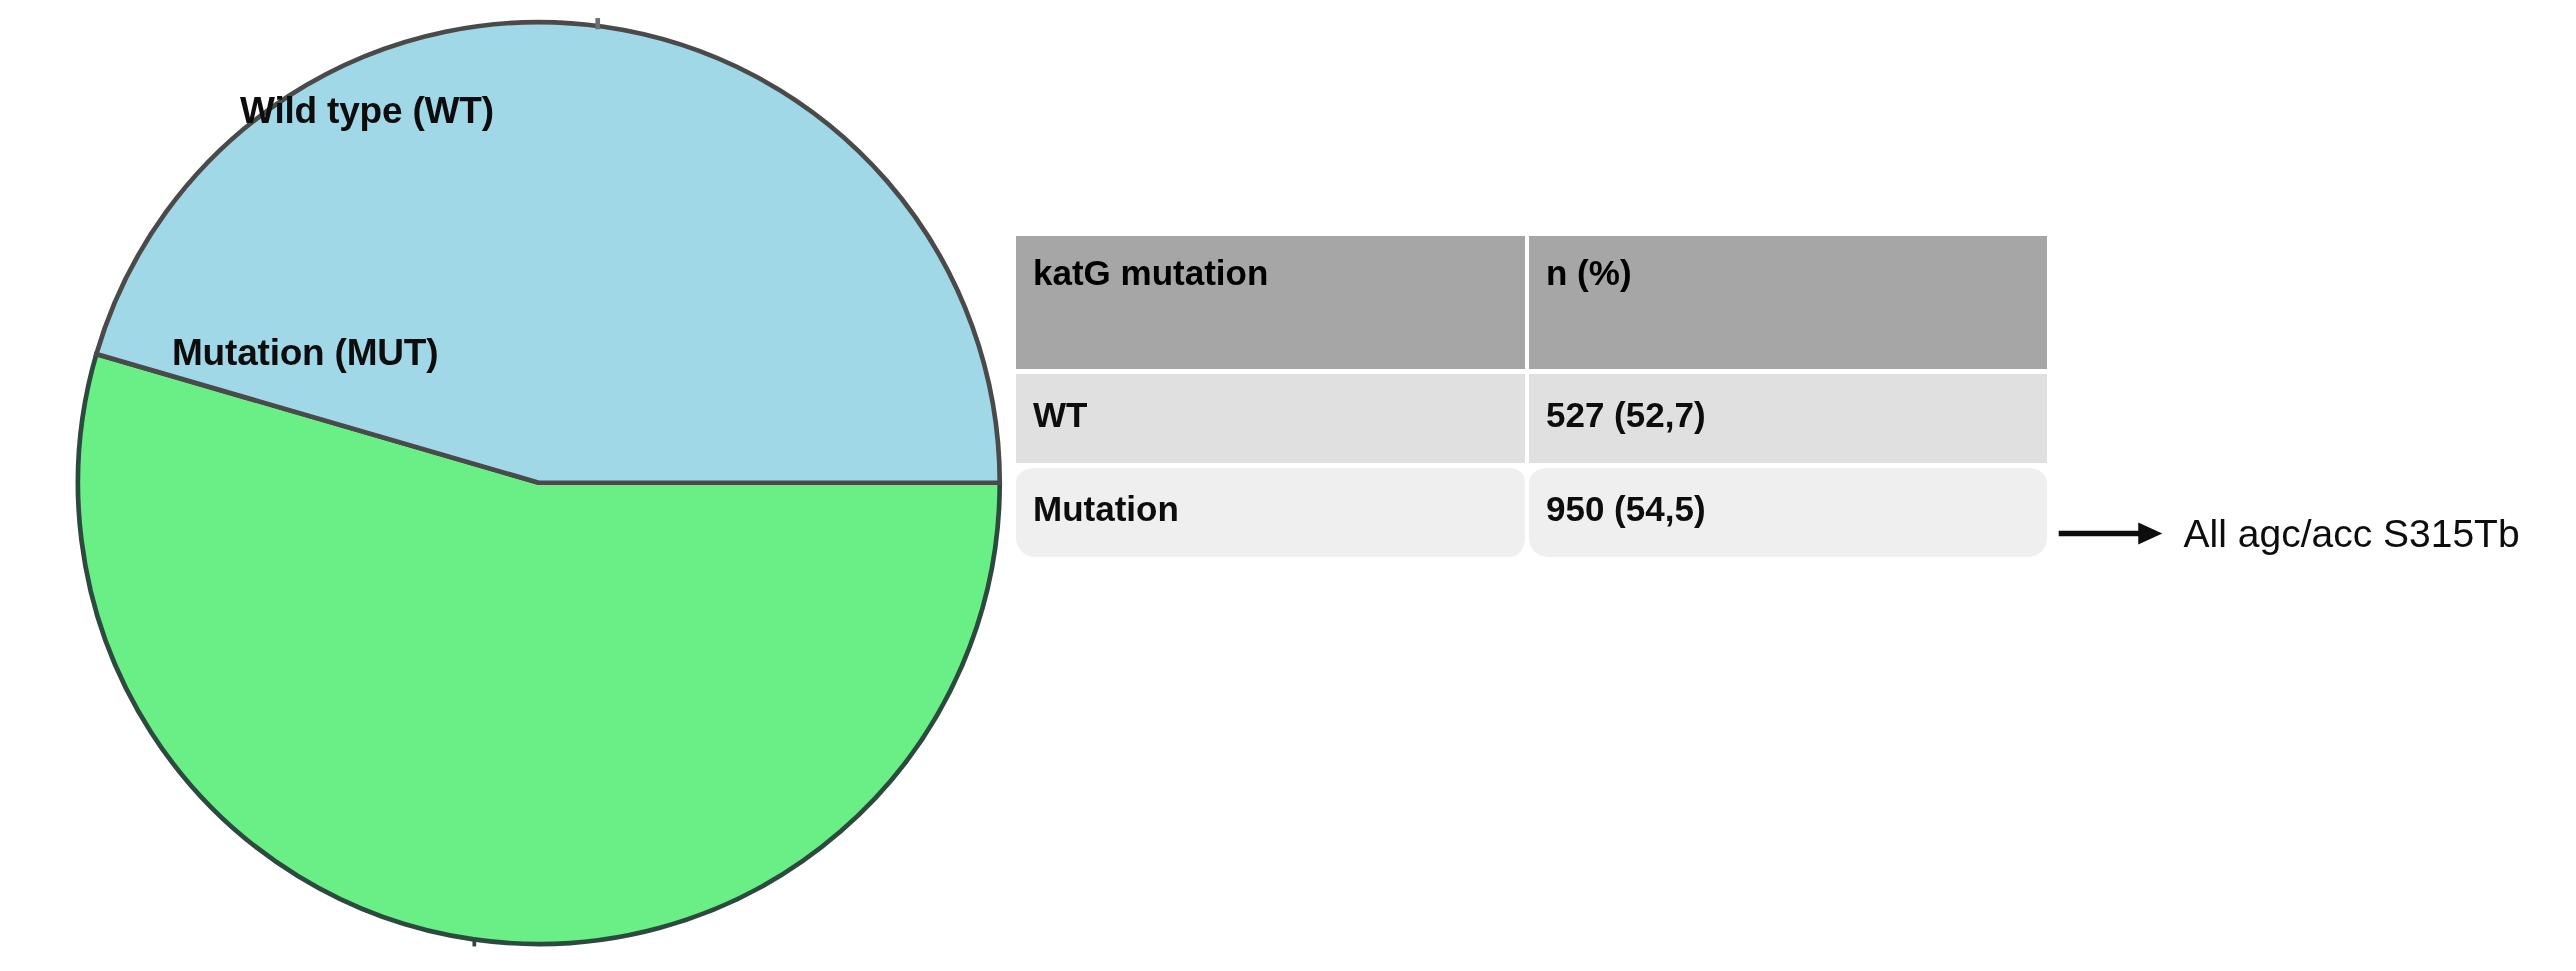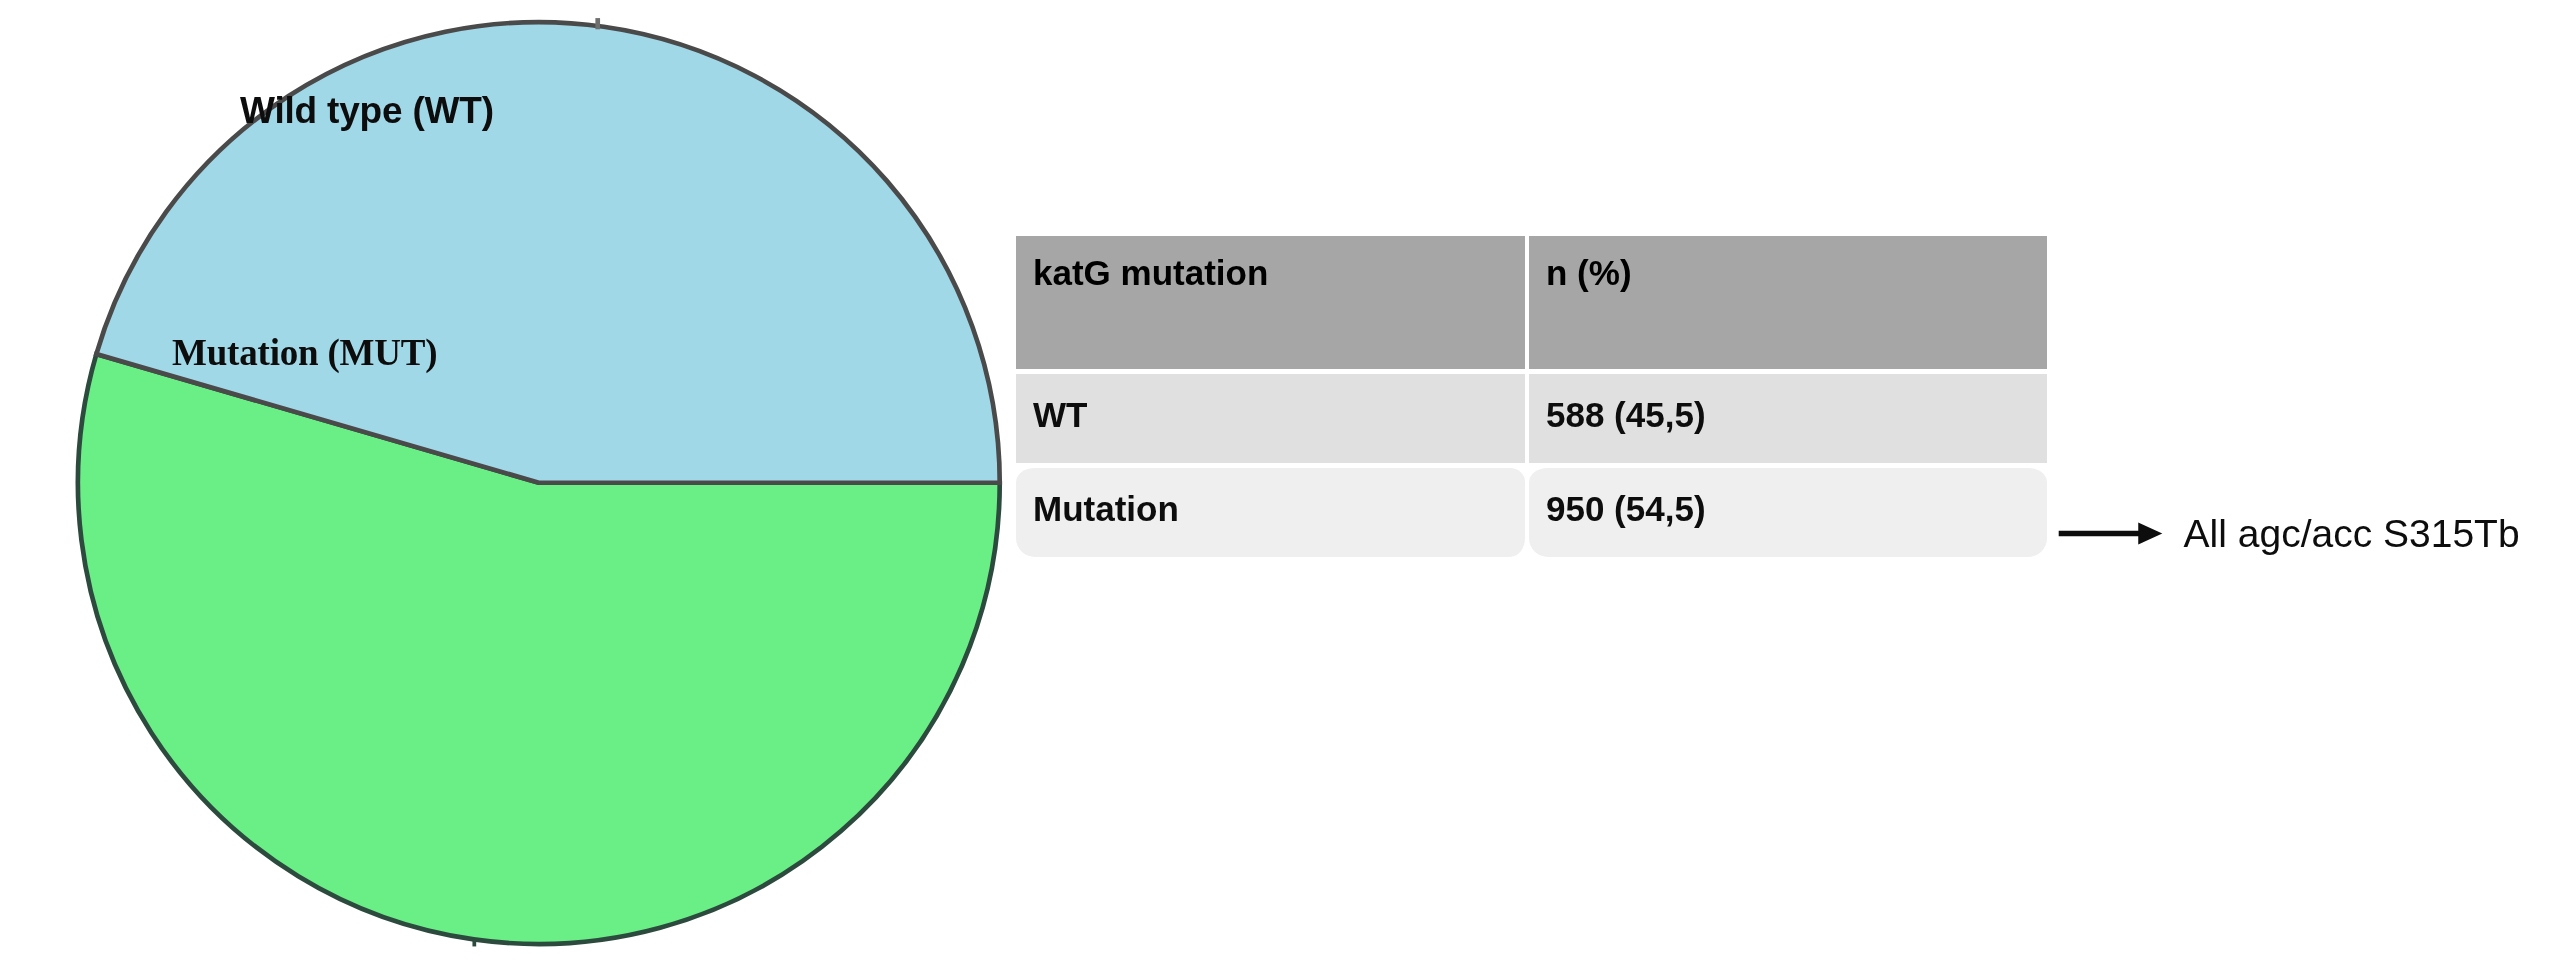--- a/index.html
+++ b/index.html
@@ -51,21 +51,20 @@
     white-space: nowrap;
     line-height: 1;
   }
   #pie-label-wt {
     left: 192px;
     top: 92px;
   }
   #pie-label-mut {
     left: 124px;
     top: 334px;
-    font-family: Liberation Serif, serif;
   }
 
   
   #katg-table {
     position: absolute;
     left: 1016px;
     top: 236px;
     width: 1031px;
     border-collapse: separate;
     border-spacing: 0;
@@ -172,21 +171,21 @@
     </colgroup>
     <thead>
       <tr>
         <th>katG mutation</th>
         <th class="last-col">n (%)</th>
       </tr>
     </thead>
     <tbody>
       <tr class="row-shade-a">
         <td>WT</td>
-        <td class="last-col">588 (45,5)</td>
+        <td class="last-col">527 (52,7)</td>
       </tr>
       <tr class="row-shade-b">
         <td>Mutation</td>
         <td class="last-col">950 (54,5)</td>
       </tr>
     </tbody>
   </table>
 
   <div id="annotation">
     <svg id="annotation-arrow" viewBox="0 0 112 40">

